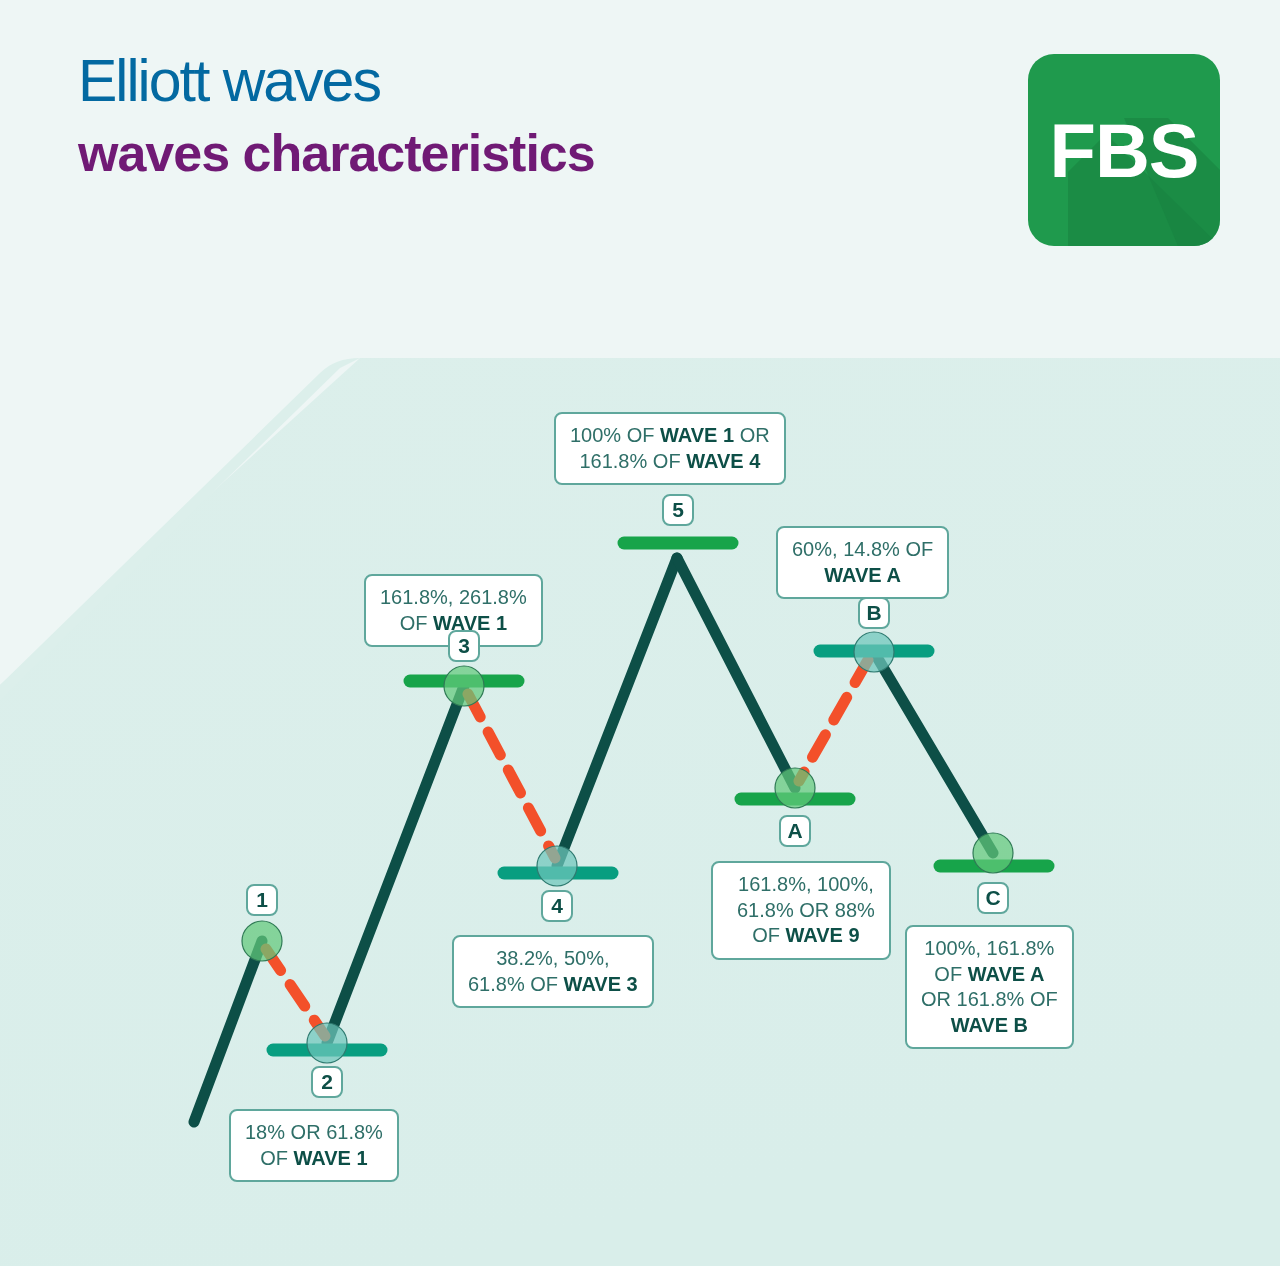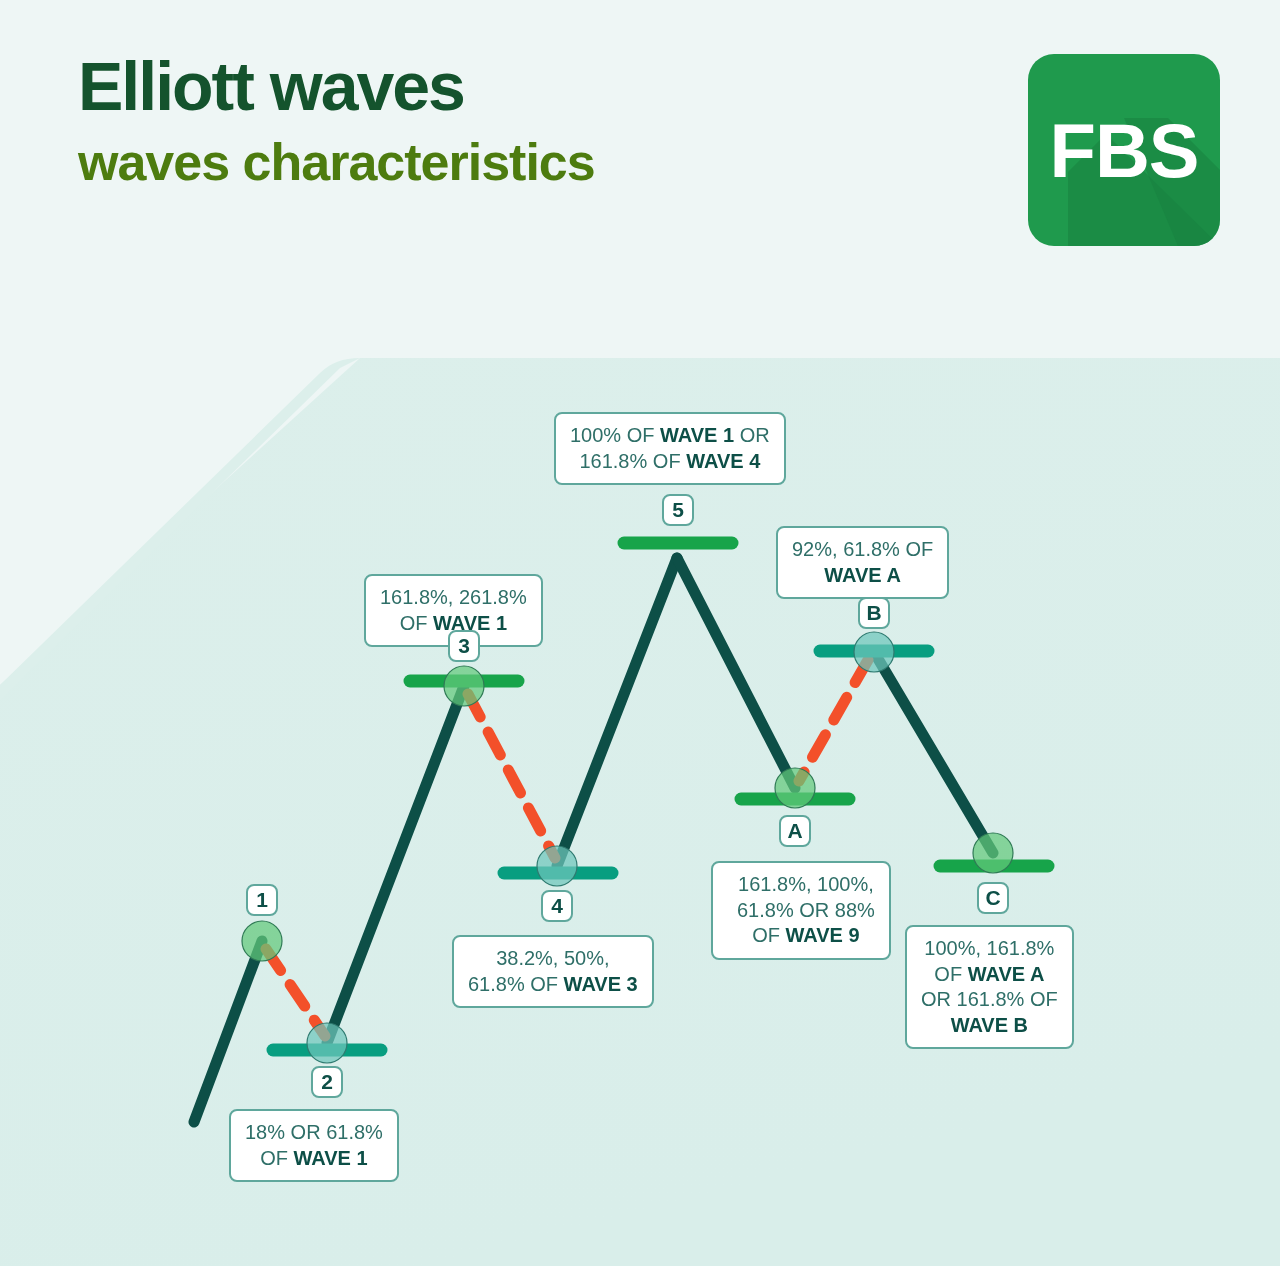--- a/index.html
+++ b/index.html
@@ -14,26 +14,26 @@
   #bg-panel {
     position:absolute; left:0; top:0; width:1280px; height:1266px;
     z-index:0; pointer-events:none;
   }
   
   #header {
     position:absolute; left:0; top:0; width:1280px; height:300px; z-index:5;
   }
   #title-block { position:absolute; left:78px; top:52px; }
   #main-title {
-    font-size:68px; font-weight:bold; color:#14532d;
+    font-size:59px; font-weight:normal; color:#0369a1;
     letter-spacing:-2px; line-height:1.0;
     font-family:"Liberation Sans", sans-serif;
   }
   #sub-title {
-    font-size:52px; font-weight:bold; color:#4d7c0f;
+    font-size:52px; font-weight:bold; color:#701a75;
     letter-spacing:-1px; margin-top:16px; line-height:1.0;
   }
   
   #logo-wrap {
     position:absolute; left:1028px; top:54px; width:176px; height:192px;
   }
   #logo-text {
     position:absolute; left:0; top:0; width:192px; height:192px;
     display:flex; align-items:center; justify-content:center;
     color:#ffffff; font-size:76px; font-weight:bold; letter-spacing:-1px;
@@ -164,21 +164,21 @@
   <div>
     <span>161.8%, 261.8%</span><b></b>
   </div>
   <div>
     <span>OF </span><b>WAVE 1</b>
   </div>
 </div>
 
 <div class="callout" style="left:776px; top:526px;">
   <div>
-    <span>92%, 61.8% OF</span><b></b>
+    <span>60%, 14.8% OF</span><b></b>
   </div>
   <div>
     <span></span><b>WAVE A</b>
   </div>
 </div>
 
 <div class="callout" style="left:452px; top:935px;">
   <div>
     <span>38.2%, 50%,</span><b></b>
   </div>

